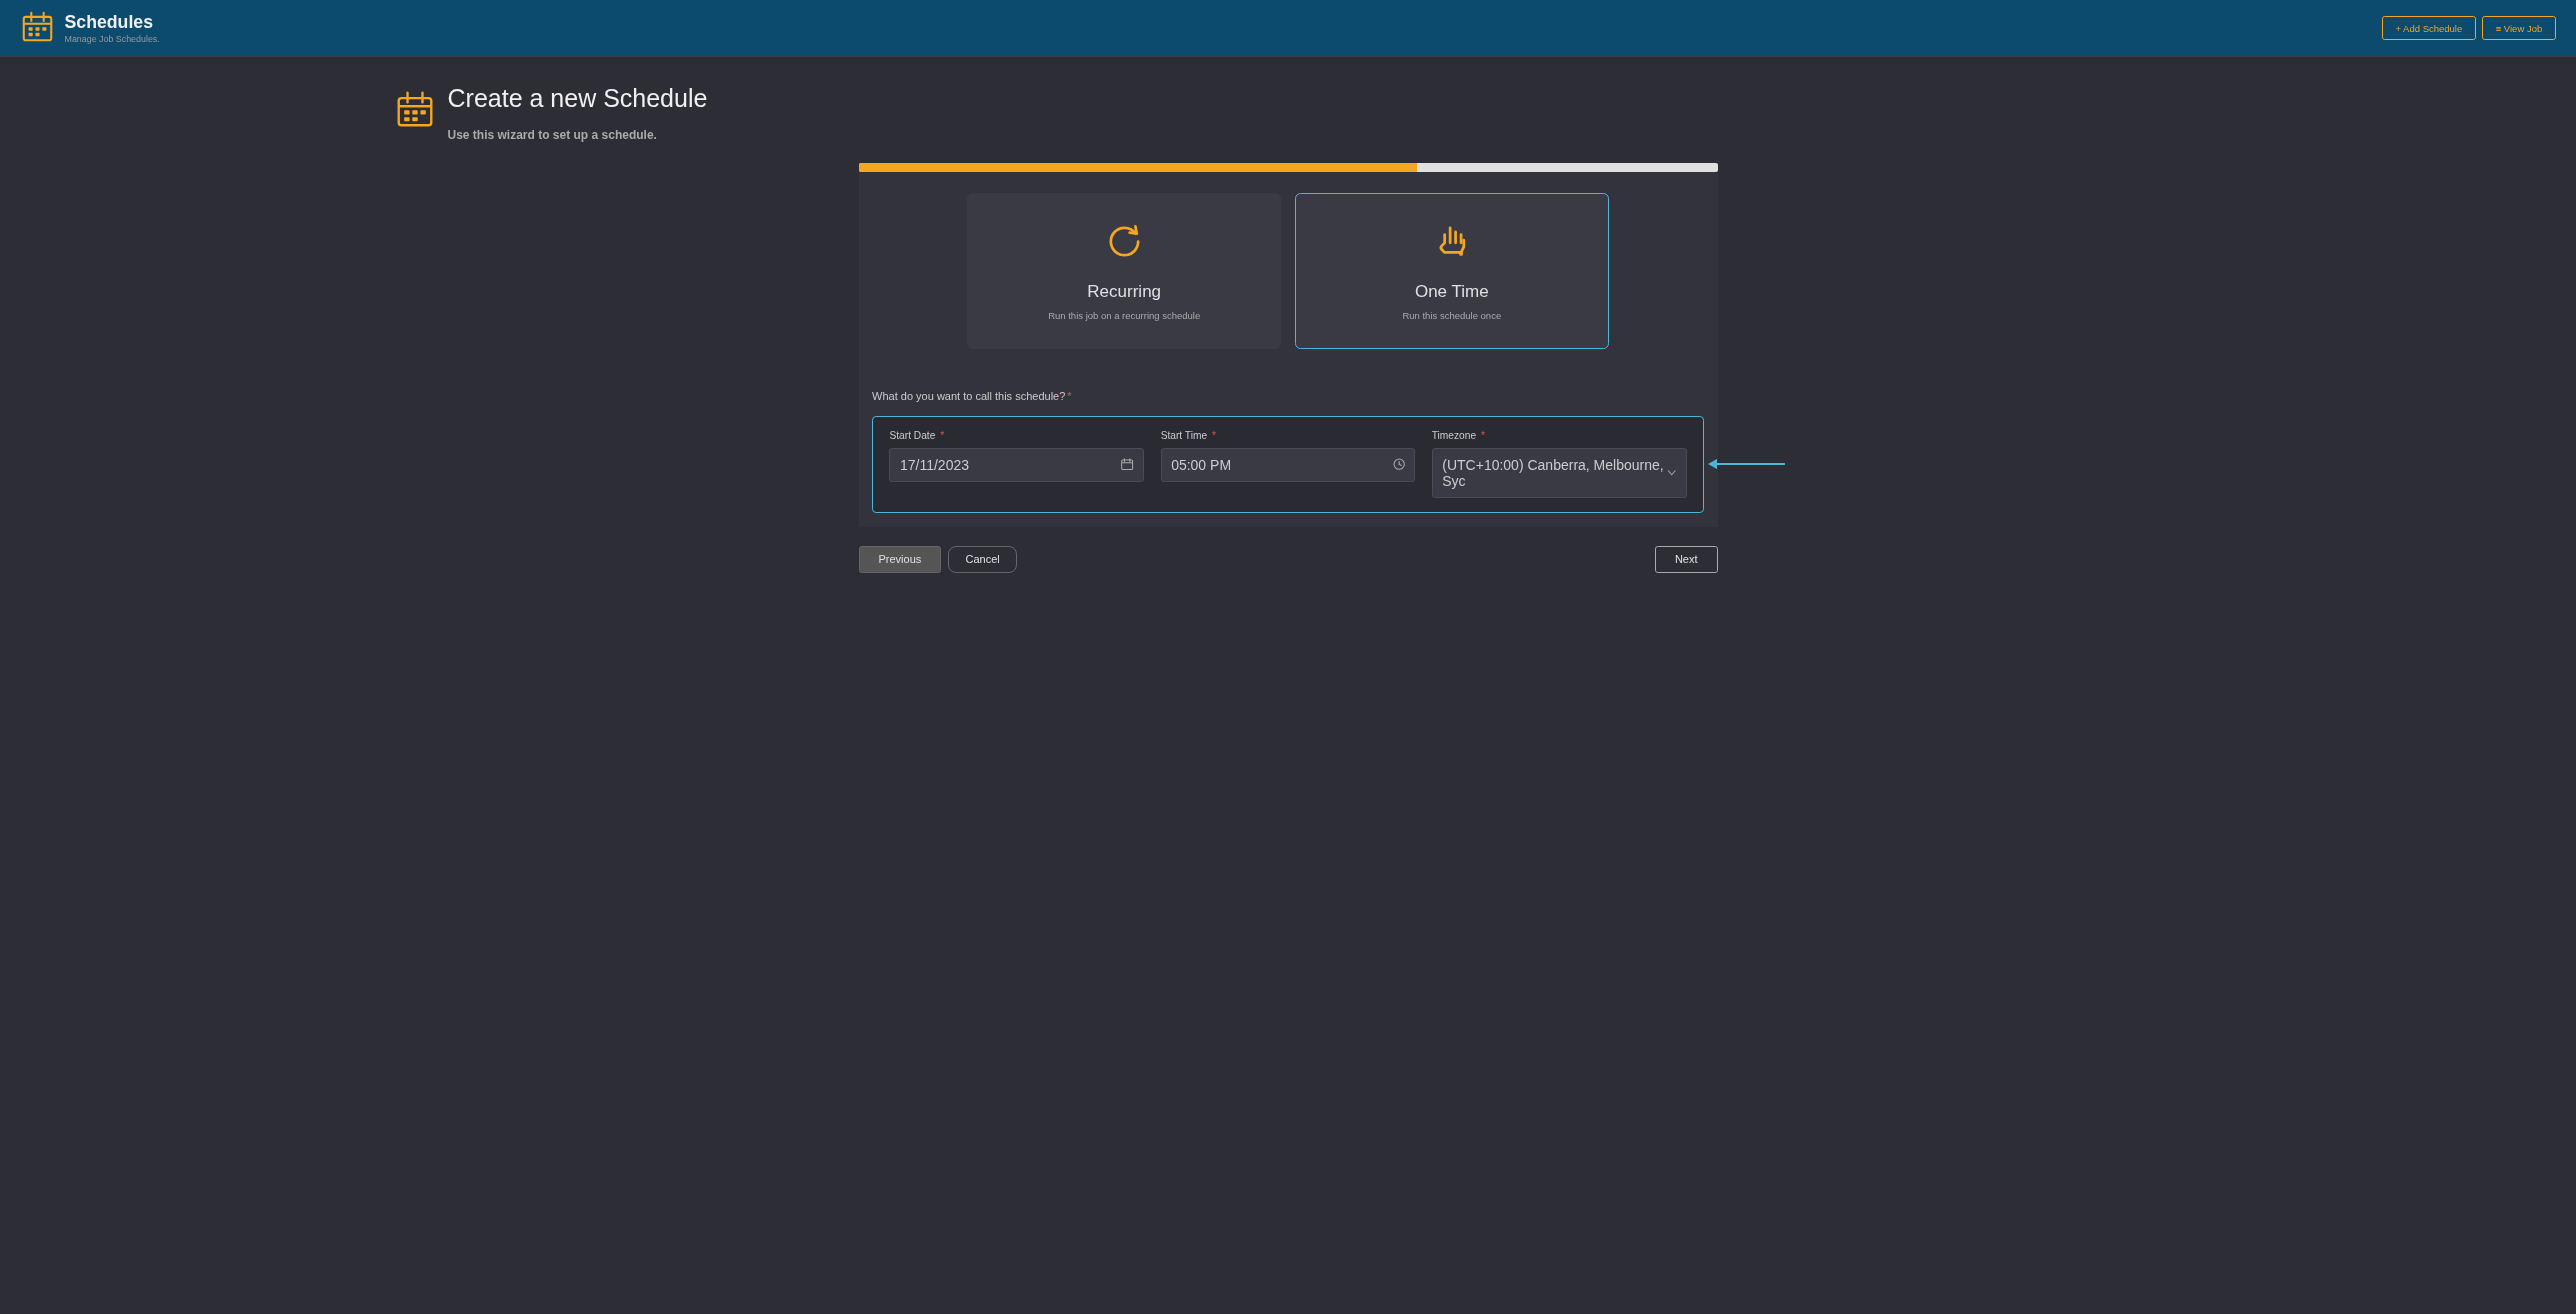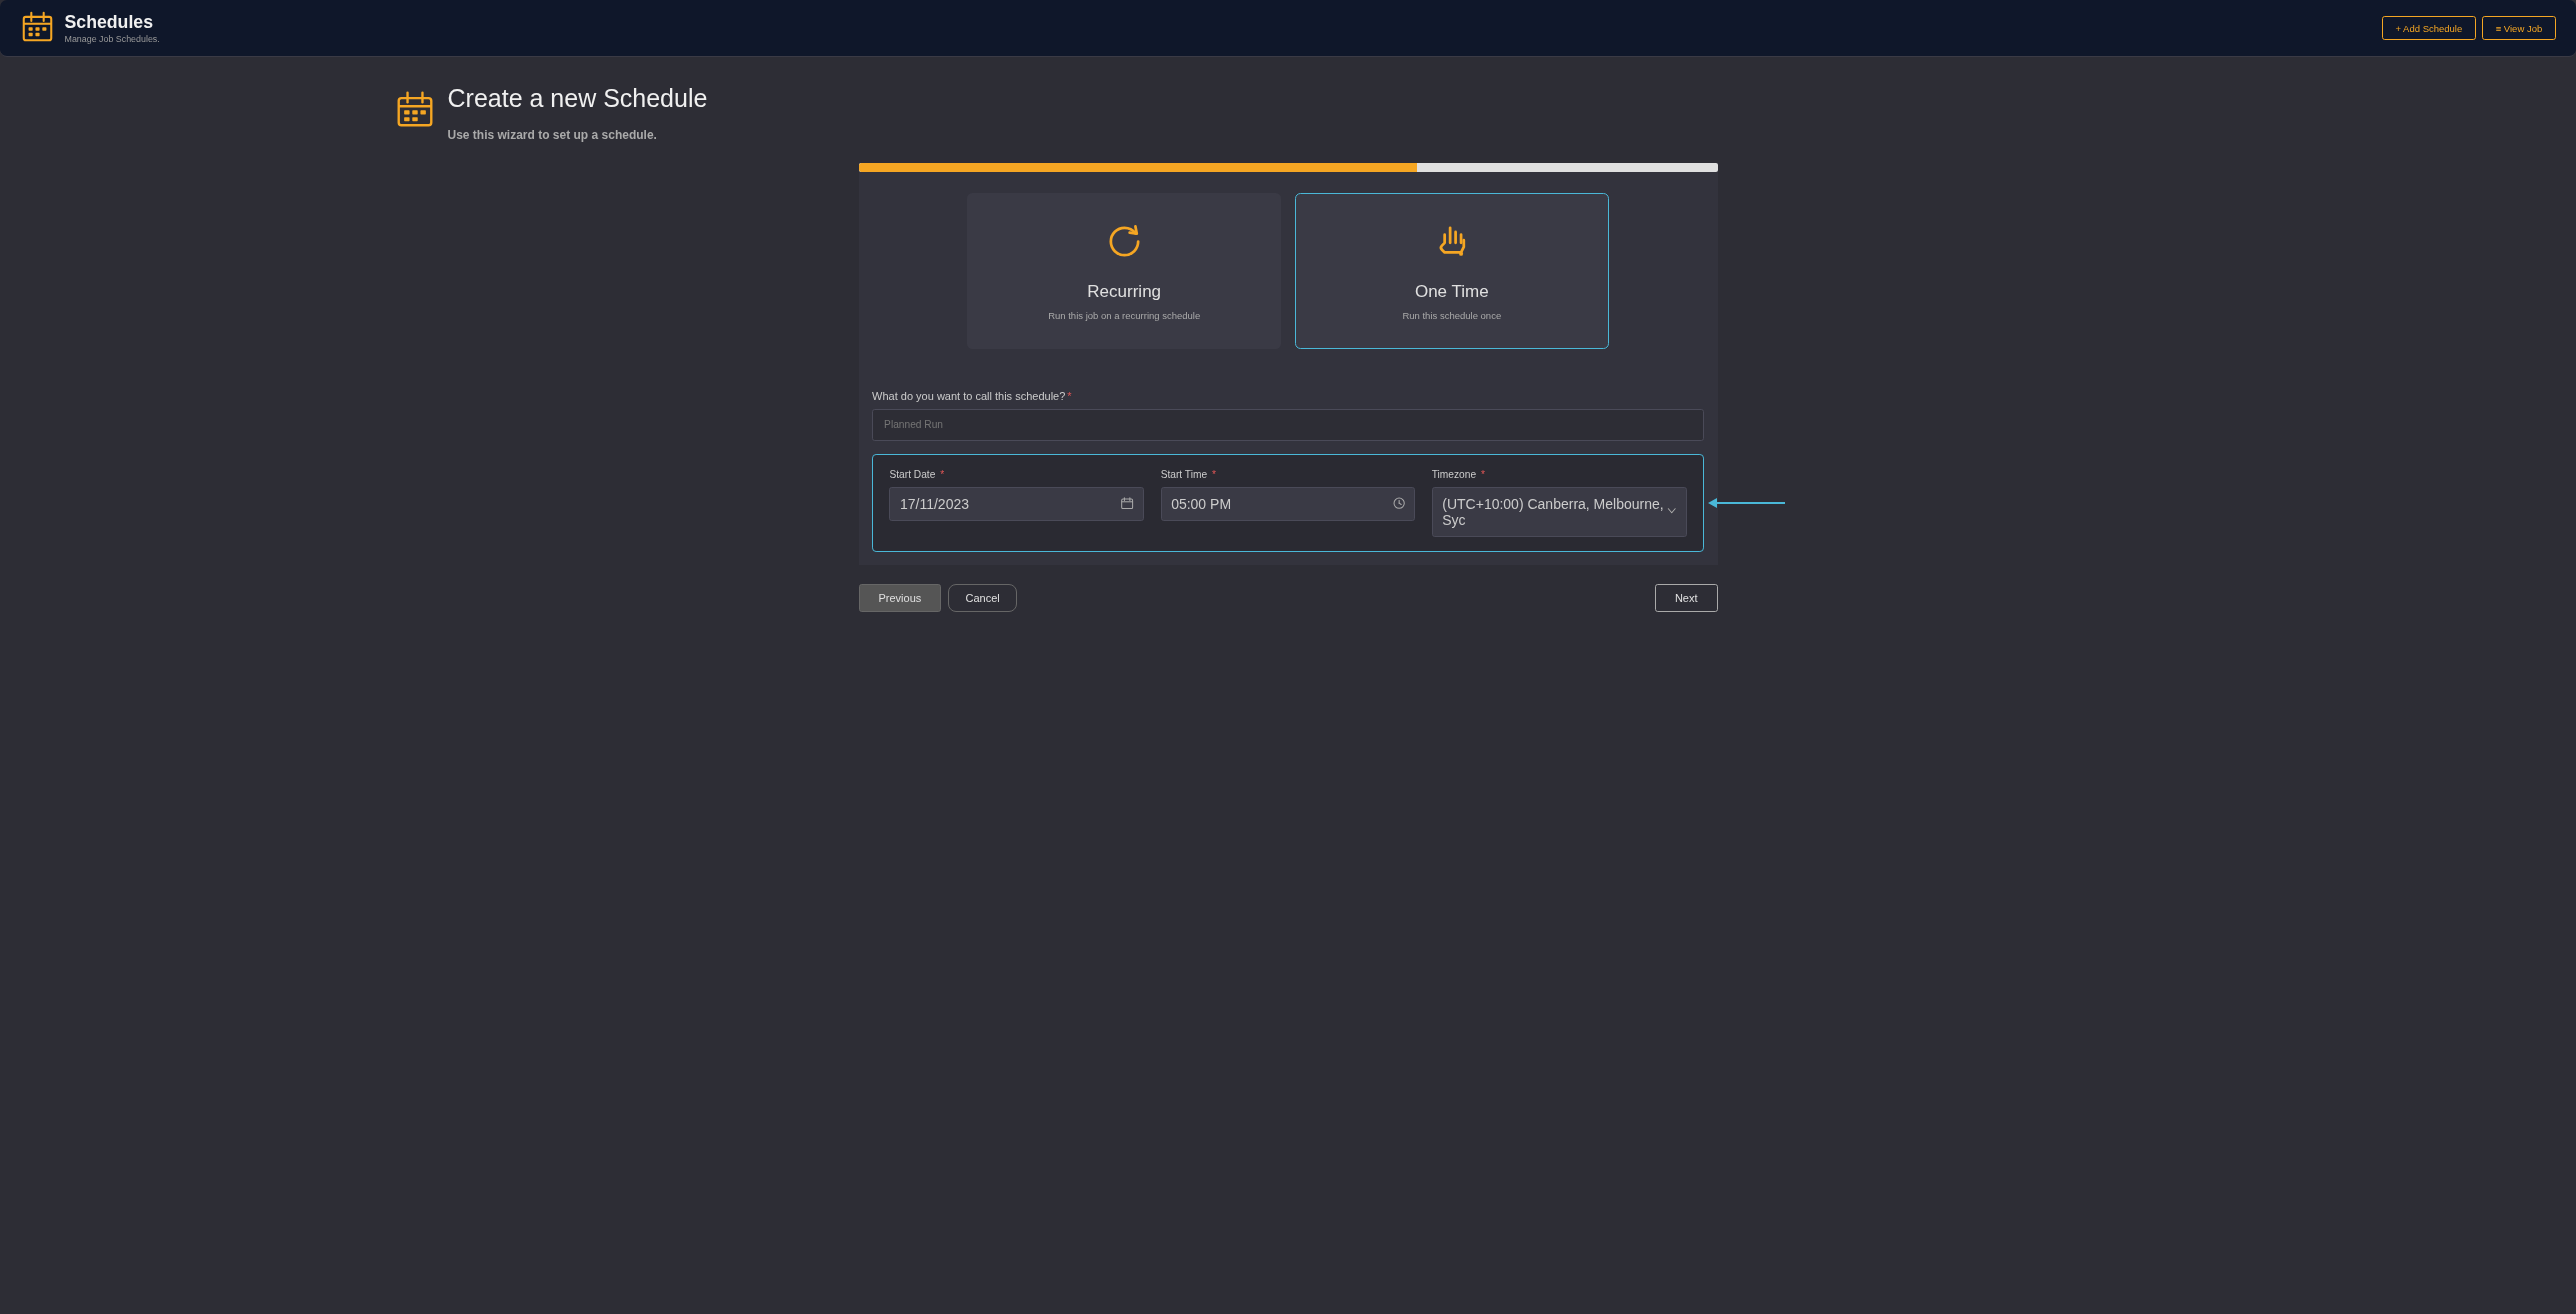--- a/index.html
+++ b/index.html
@@ -6,27 +6,26 @@
     body {
       background-color: #2d2d35;
       font-family: 'Segoe UI', Arial, sans-serif;
       color: #e0e0e0;
       min-height: 100vh;
       width: 100%;
     }
 
     
     .header {
-      background-color: #0f172a;
+      background-color: #0c4a6e;
       display: flex;
       align-items: center;
       justify-content: space-between;
       padding: 9.5px 20.5px;
       border-bottom: 0.7px solid #3a3a45;
-      border-radius: 7px;
     }
     .header-left {
       display: flex;
       align-items: center;
       gap: 11px;
     }
     .header-icon {
       color: #f5a623;
       font-size: 26px;
       line-height: 1;
@@ -368,21 +367,20 @@
         </div>
         <div class="type-card-title">One Time</div>
         <div class="type-card-desc">Run this schedule once</div>
       </div>
     </div>
 
     <div class="form-section">
       <label class="form-label">
         <span>What do you want to call this schedule?</span><span class="required-star">*</span>
       </label>
-      <input class="form-input" type="text" placeholder="Planned Run" style="">
 
       
       <div class="datetime-section">
 
         <div class="datetime-field">
           <label class="datetime-label">
             <span>Start Date</span><span class="required-star"> *</span>
           </label>
           <div class="datetime-input-wrap">
             <span class="datetime-input-text">17/11/2023</span>

